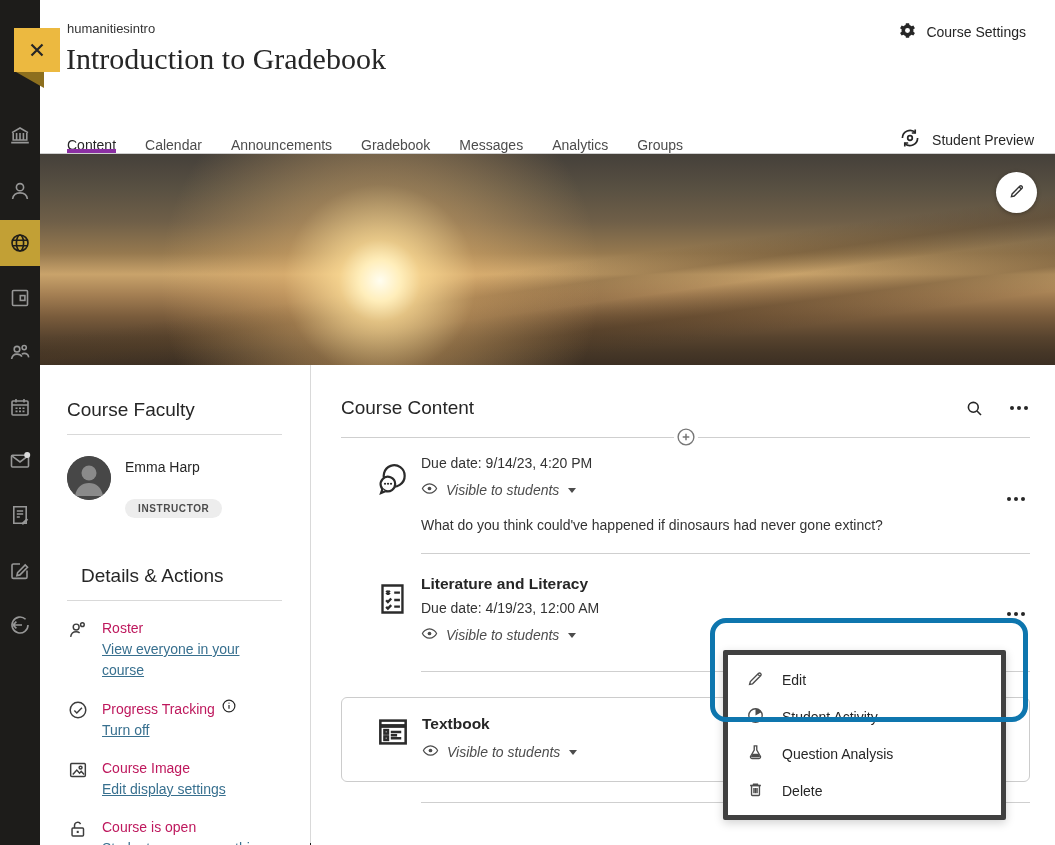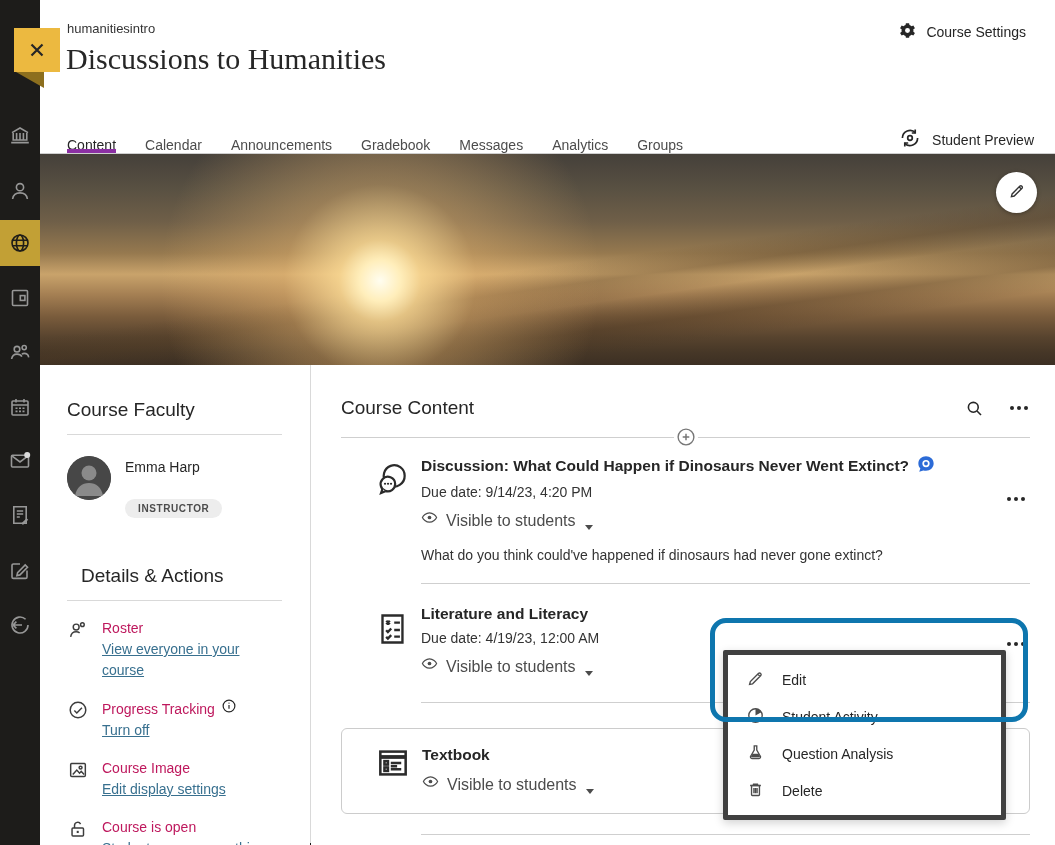--- a/index.html
+++ b/index.html
@@ -80,21 +80,21 @@
   #add-btn{ position:absolute; left:50%; top:-12px; margin-left:-12px; width:24px; height:24px; background:#fff; border-radius:50%; display:flex; align-items:center; justify-content:center; color:#6f6f6f; cursor:pointer; }
   #add-btn svg{ width:22px; height:22px; }
 
   
   .c-item{ position:relative; padding-left:80px; }
   .c-icon{ position:absolute; left:32px; top:5px; width:38px; height:38px; color:#2b2b2b; }
   .c-icon svg{ width:38px; height:38px; }
   .c-title{ font-size:15.5px; font-weight:bold; color:#262626; display:flex; align-items:center; gap:8px; }
   .c-title svg{ width:18px; height:18px; flex:0 0 auto; }
   .c-due{ font-size:14px; color:#333; margin-top:7px; }
-  .vis-row{ display:flex; align-items:flex-end; gap:8px; margin-top:9px; font-size:16px; color:#4c4c4c; cursor:pointer; width:max-content; }
+  .vis-row{ display:flex; align-items:center; gap:8px; margin-top:9px; font-size:14px; color:#4c4c4c; cursor:pointer; width:max-content;font-style:italic; }
   .vis-row svg{ width:17px; height:17px; }
   .caret{ width:0; height:0; border-left:4.5px solid transparent; border-right:4.5px solid transparent; border-top:5px solid #4c4c4c; margin-left:1px; }
   .item-dots{ position:absolute; right:3px; }
   .c-desc{ font-size:14px; color:#333; margin-top:17px; }
   .item-rule{ border:none; border-top:1px solid #cfcfcf; margin:20px 0 0 80px; }
 
   #discussion{ margin-top:17px; }
   #literature{ margin-top:21px; }
   #textbook-card{ position:relative; margin-top:25px; border:1px solid #ccc; border-radius:6px; padding:17px 0 19px 80px; z-index:1; }
   #textbook-card .c-icon{ top:15px; }
@@ -180,21 +180,21 @@
     <div class="sq">
       <svg width="16" height="16" viewBox="0 0 16 16" stroke="#262626" stroke-width="2.2">
           <path d="M2.5 2.5l11 11M13.5 2.5l-11 11"></path>
         </svg>
     </div>
     <div class="fold"></div>
   </div>
 
   <div id="header">
     <div id="course-id">humanitiesintro</div>
-    <div id="course-title">Discussions to Humanities</div>
+    <div id="course-title">Introduction to Gradebook</div>
     <div id="course-settings">
       <span>
         <svg viewBox="0 0 24 24">
             <path fill="#262626" d="M19.4 13.5c.1-.5.1-1 .1-1.5s0-1-.1-1.5l2-1.5-2-3.4-2.3 1c-.8-.6-1.6-1.1-2.6-1.4L14 2.8h-4l-.5 2.4c-1 .3-1.8.8-2.6 1.4l-2.3-1-2 3.4 2 1.5c-.1.5-.1 1-.1 1.5s0 1 .1 1.5l-2 1.5 2 3.4 2.3-1c.8.6 1.6 1.1 2.6 1.4l.5 2.4h4l.5-2.4c1-.3 1.8-.8 2.6-1.4l2.3 1 2-3.4-2-1.5z"></path>
             <circle cx="12" cy="12" r="3.1" fill="#fff"></circle>
           </svg>
       </span>
       <span>Course Settings</span>
     </div>
   </div>
@@ -348,29 +348,20 @@
       <span class="c-icon">
         <svg viewBox="0 0 24 24" fill="none" stroke="currentColor" stroke-width="1.4">
             <path d="M20 10a6.6 6.6 0 1 0-11.6 4.2l-1 3 3-1.2A6.6 6.6 0 0 0 20 10z"></path>
             <path d="M14 15.2a4.6 4.6 0 1 1-8-3.1 4.6 4.6 0 0 1 8 3.1z" fill="#fff"></path>
             <path d="m6 18.2-.9 2.6 2.7-1.1" fill="#fff"></path>
             <circle cx="7.6" cy="15" r=".7" fill="currentColor" stroke="none"></circle>
             <circle cx="9.5" cy="15" r=".7" fill="currentColor" stroke="none"></circle>
             <circle cx="11.4" cy="15" r=".7" fill="currentColor" stroke="none"></circle>
           </svg>
       </span>
-      <div class="c-title">
-        <span>Discussion: What Could Happen if Dinosaurs Never Went Extinct?</span>
-        <span>
-          <svg viewBox="0 0 20 20">
-              <path d="M10 1.5c4.7 0 8.5 3.4 8.5 8s-3.8 8-8.5 8c-1 0-2-.1-2.9-.4l-4.6 1.4 1.2-3.6C2.2 13.4 1.5 11.6 1.5 9.5c0-4.6 3.8-8 8.5-8z" fill="#2c6bd7"></path>
-              <circle cx="10" cy="9.5" r="3.1" fill="none" stroke="#fff" stroke-width="1.9"></circle>
-            </svg>
-        </span>
-      </div>
       <div class="c-due">Due date: 9/14/23, 4:20 PM</div>
       <div class="dots item-dots" style="top:36px">
           <i></i>
           <i></i>
           <i></i>
         </div>
       <div class="vis-row">
         <span>
           <svg viewBox="0 0 24 24" fill="none" stroke="#4c4c4c" stroke-width="1.7">
               <path d="M12 5.4c5 0 8.9 4.3 10 6.6-1.1 2.3-5 6.6-10 6.6S3.1 14.3 2 12c1.1-2.3 5-6.6 10-6.6z"></path>

